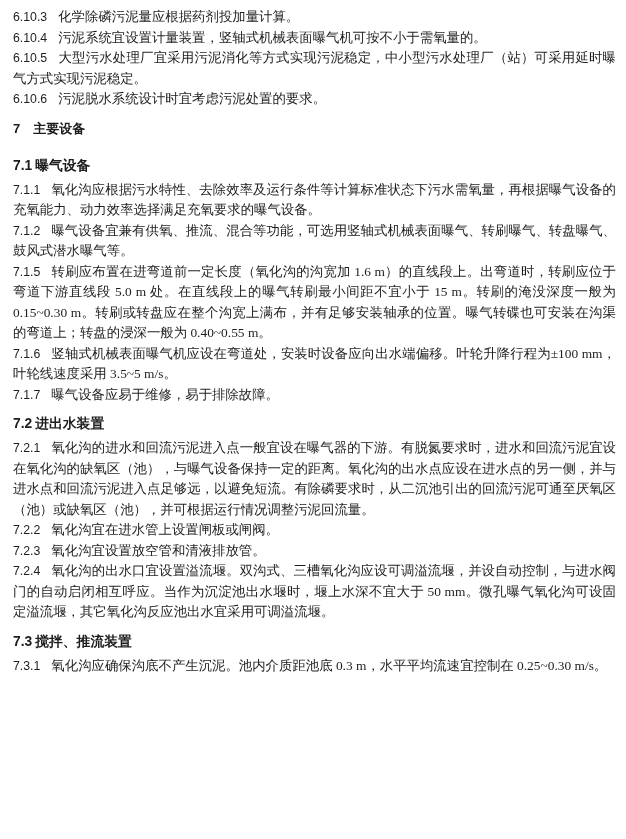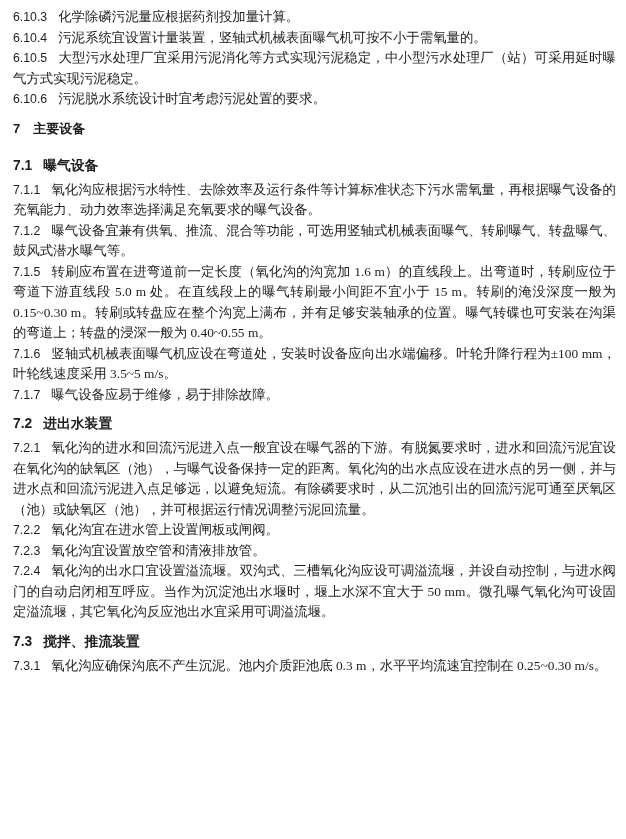--- a/index.html
+++ b/index.html
@@ -37,21 +37,21 @@
   }
   h2.chapter .num { margin-right: 13px; }
   h3.section-h {
     margin: 8px 0 4px 0;
     font-size: 13.8px;
     font-weight: bold;
     line-height: 21px;
     font-family: "Liberation Sans", "DejaVu Sans", sans-serif;
     color: #1d1d1d;
   }
-  h3.section-h .num { margin-right: 11px; }
+  h3.section-h .num { margin-right: 3px; }
 </style>
 </head>
 <body>
 
 <div class="doc">
 
   <p class="clause"><span class="num">6.10.3</span><span class="txt">化学除磷污泥量应根据药剂投加量计算。</span></p>
   <p class="clause"><span class="num">6.10.4</span><span class="txt">污泥系统宜设置计量装置，竖轴式机械表面曝气机可按不小于需氧量的。</span></p>
   <p class="clause"><span class="num">6.10.5</span><span class="txt">大型污水处理厂宜采用污泥消化等方式实现污泥稳定，中小型污水处理厂（站）可采用延时曝气方式实现污泥稳定。</span></p>
   <p class="clause"><span class="num">6.10.6</span><span class="txt">污泥脱水系统设计时宜考虑污泥处置的要求。</span></p>

